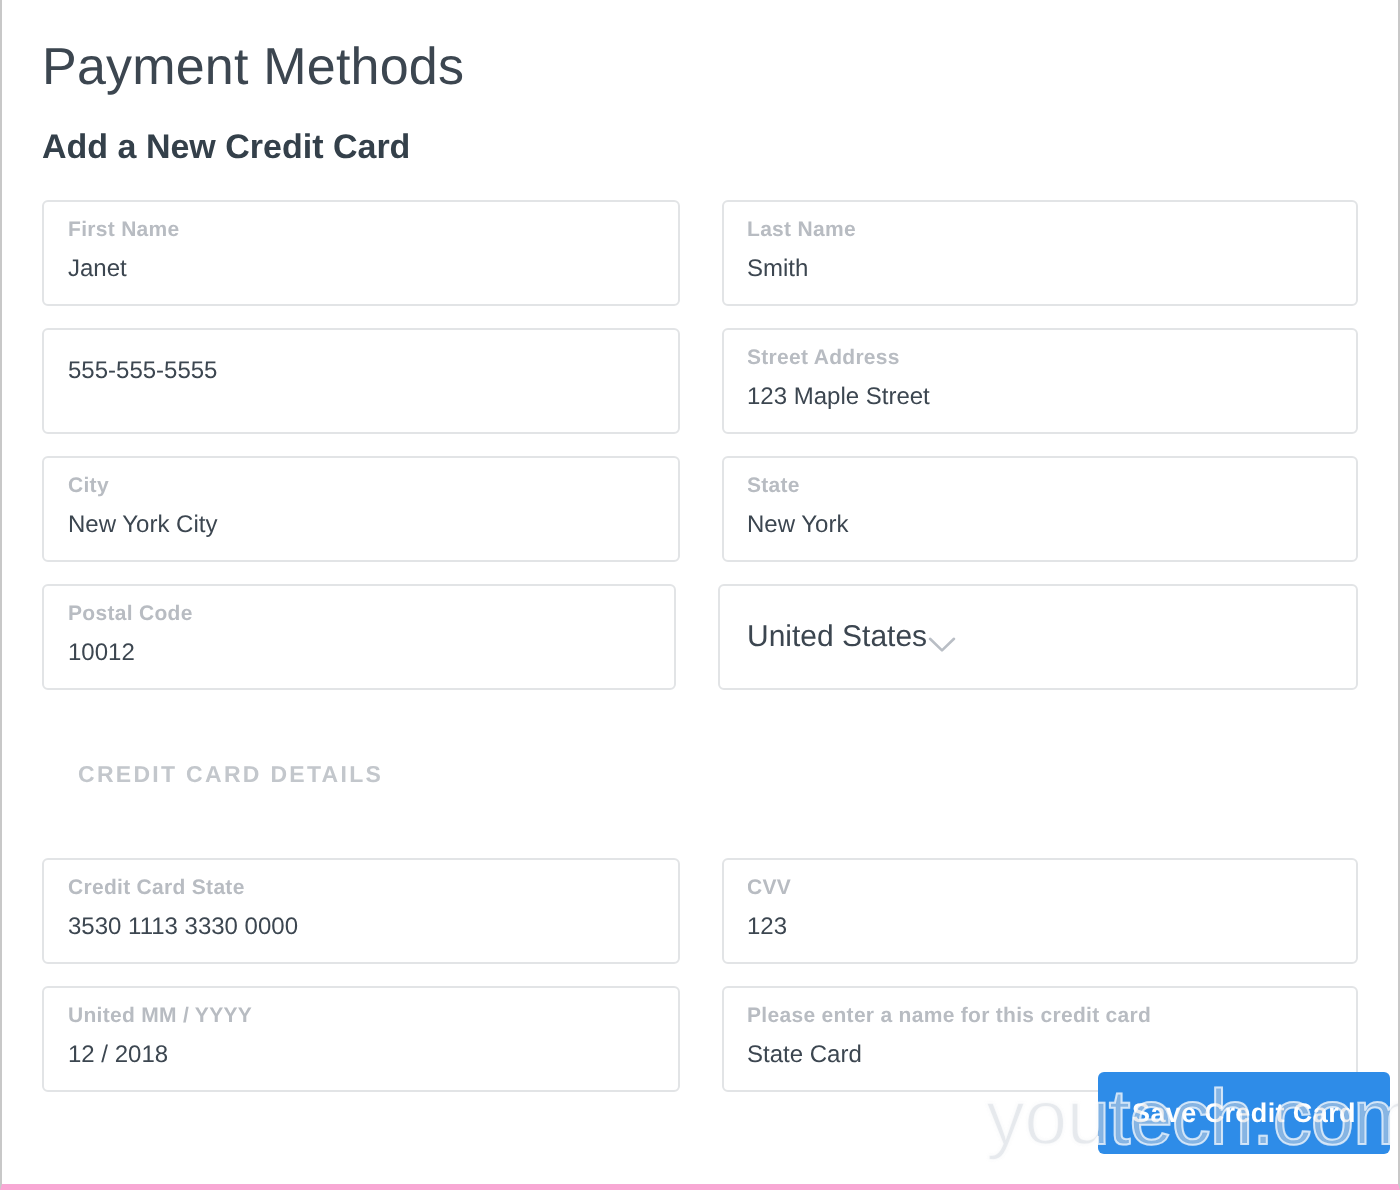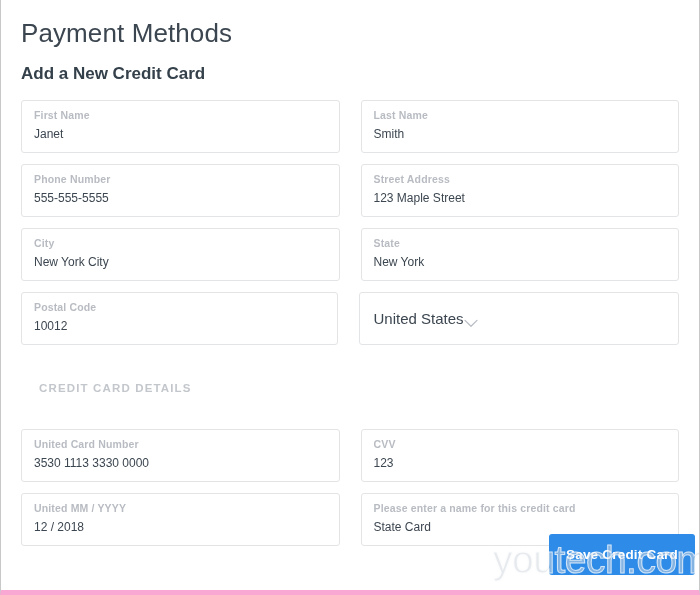--- a/index.html
+++ b/index.html
@@ -16,21 +16,21 @@
   }
 
   .page {
     position: relative;
     box-sizing: border-box;
     width: 700px;
     height: 595px;
     background: #ffffff;
     border-left: 1px solid #c8c8c8;
     border-right: 1px solid #c8c8c8;
-    border-bottom: 5px solid #f9a8d4;
+    border-bottom: 3px solid #f9a8d4;
     padding: 0 20px;
     overflow: hidden;
   }
 
   .page-title {
     margin: 0;
     padding-top: 16px;
     font-size: 26px;
     font-weight: 400;
     color: #3c4650;
@@ -184,21 +184,20 @@
         <span class="field-value">Janet</span>
       </div>
       <div class="field">
         <span class="field-label">Last Name</span>
         <span class="field-value">Smith</span>
       </div>
     </div>
 
     <div class="form-row">
       <div class="field">
-        <span class="field-label">Phone Number</span>
         <span class="field-value">555-555-5555</span>
       </div>
       <div class="field">
         <span class="field-label">Street Address</span>
         <span class="field-value">123 Maple Street</span>
       </div>
     </div>
 
     <div class="form-row">
       <div class="field">
@@ -227,21 +226,21 @@
     </div>
 
   </div>
 
   <h3 class="group-heading">CREDIT CARD DETAILS</h3>
 
   <div class="form-grid" style="margin-top:0;">
 
     <div class="form-row">
       <div class="field">
-        <span class="field-label">United Card Number</span>
+        <span class="field-label">Credit Card State</span>
         <span class="field-value">3530 1113 3330 0000</span>
       </div>
       <div class="field">
         <span class="field-label">CVV</span>
         <span class="field-value">123</span>
       </div>
     </div>
 
     <div class="form-row">
       <div class="field">

